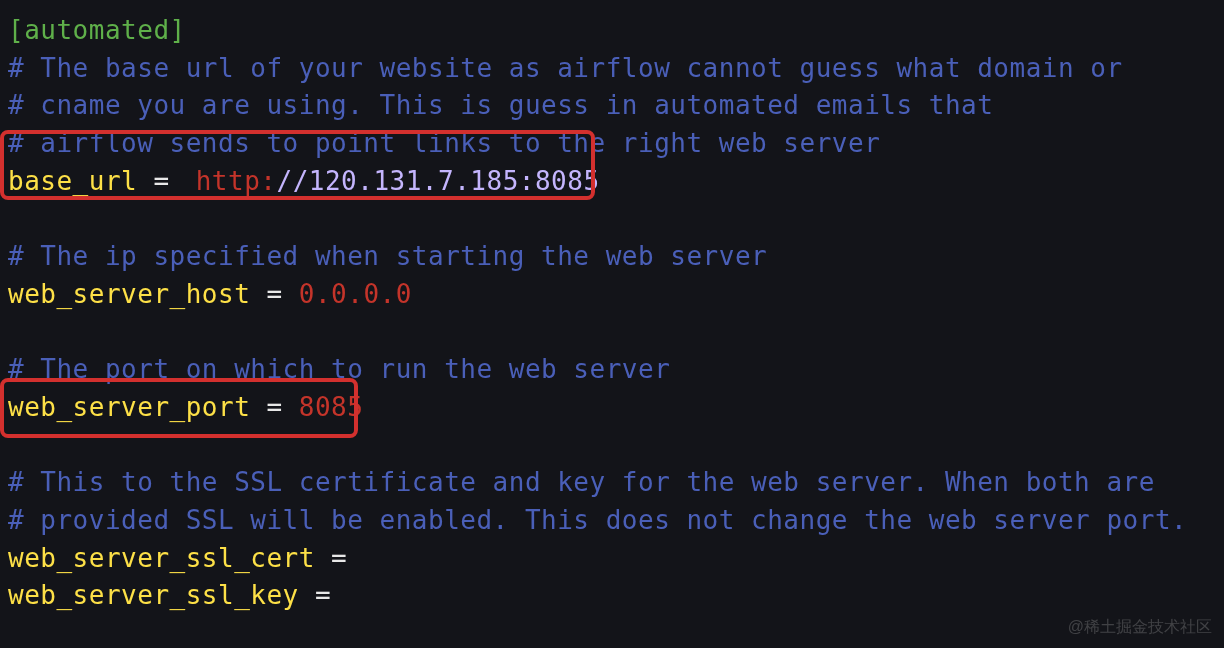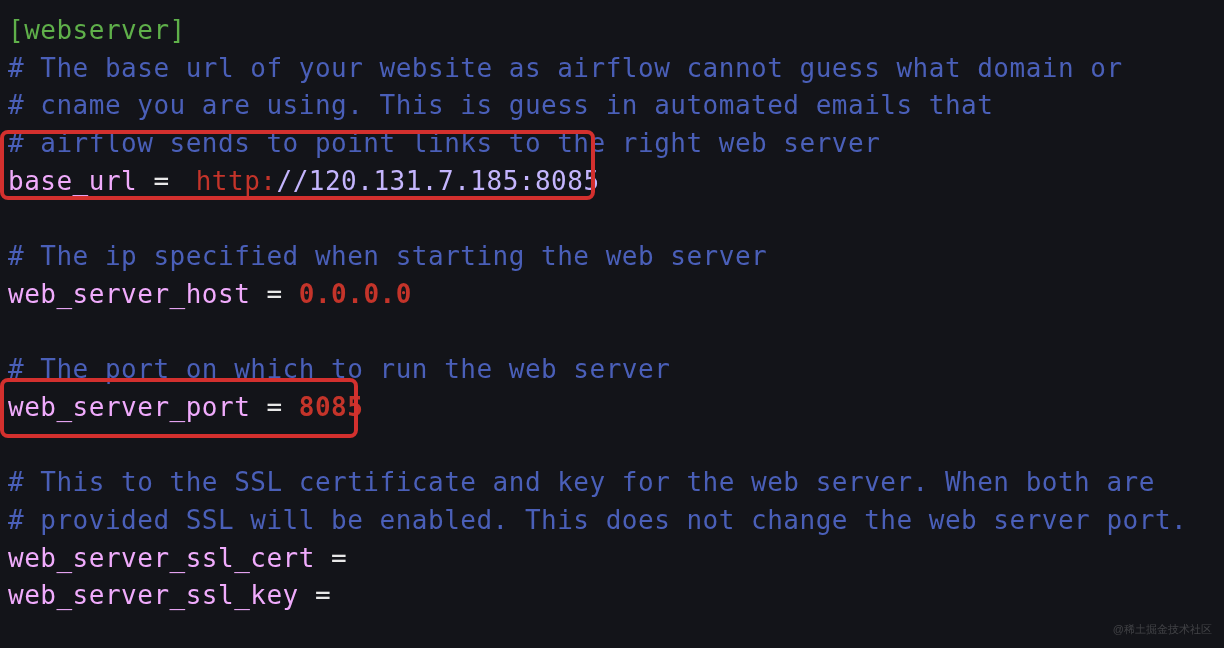--- a/index.html
+++ b/index.html
@@ -11,48 +11,48 @@
       color: #e8e8e8;
       padding: 12px 8px;
       letter-spacing: 0.5px;
       width: 1224px;
       height: 648px;
       overflow: hidden;
       position: relative;
     }
     .section-header { color: #5fb04a; }
     .comment { color: #4a5fb8; margin-top: 8px; }
-    .key { color: #f0abfc; }
+    .key { color: #fde047; }
     .equals { color: #e8e8e8; }
-    .num-val { color: #c4342a; font-weight: bold; }
+    .num-val { color: #c4342a; }
     .url-scheme { color: #c4342a; margin-left: 10px; }
     .url-rest { color: #c4b5fd; }
     .line { white-space: pre; position: relative; }
     .blank { height: 1.45em; }
     .highlight-box {
       position: absolute;
       border: 4px solid #d3302e;
       border-radius: 8px;
       pointer-events: none;
       z-index: 5;
     }
     .watermark {
       position: absolute;
       bottom: 10px;
       right: 12px;
       color: rgba(200,200,200,0.25);
-      font-size: 11px;
+      font-size: 16px;
       font-family: sans-serif;
       letter-spacing: 0;
     }
   </style>
 </head>
 <body>
 
-<div class="line"><span class="section-header">[webserver]</span></div>
+<div class="line"><span class="section-header">[automated]</span></div>
 
 <div class="line"><span class="comment"># The base url of your website as airflow cannot guess what domain or</span></div>
 <div class="line"><span class="comment"># cname you are using. This is guess in automated emails that</span></div>
 <div class="line"><span class="comment"># airflow sends to point links to the right web server</span></div>
 
 <div class="line"><span class="key">base_url</span><span class="equals"> = </span><span class="url-scheme">http:</span><span class="url-rest">//120.131.7.185:8085</span></div>
 
 <div class="blank"></div>
 
 <div class="line"><span class="comment"># The ip specified when starting the web server</span></div>

